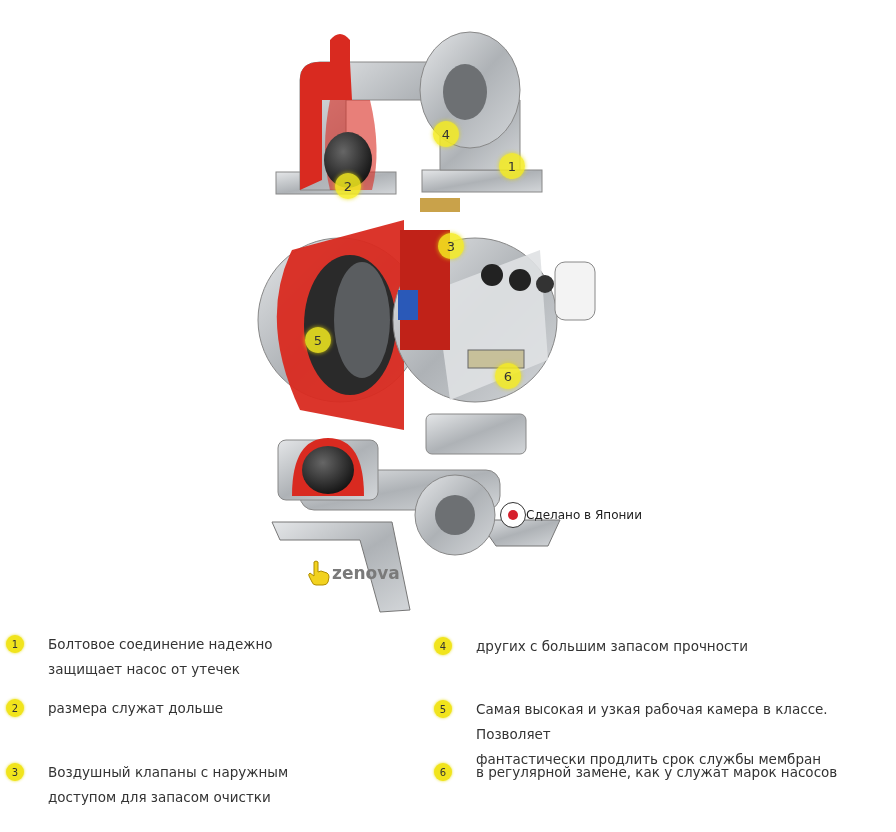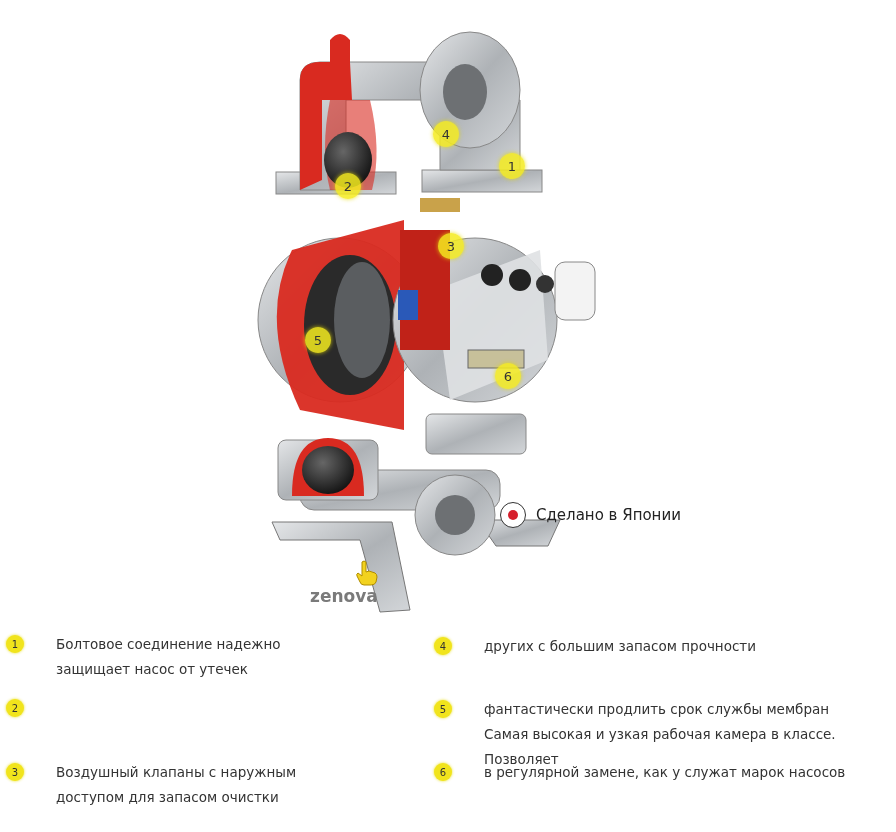--- a/index.html
+++ b/index.html
@@ -7,31 +7,31 @@
          font-family:"DejaVu Sans", sans-serif; color:#333; }
   .pump { position:absolute; left:0; top:0; width:896px; height:620px; }
   .marker { position:absolute; width:26px; height:26px; border-radius:50%;
             background:rgba(245,235,30,0.85); display:flex; align-items:center;
             justify-content:center; font-size:13px; color:#333;
             box-shadow:0 0 4px rgba(230,220,0,0.8); }
   .japan { position:absolute; left:500px; top:502px; display:flex; align-items:center; }
   .japan .flag { width:24px; height:24px; border-radius:50%; background:#fff;
                  border:1px solid #333; display:flex; align-items:center; justify-content:center; }
   .japan .flag span { width:10px; height:10px; border-radius:50%; background:#d61f2c; display:block; }
-  .japan .lbl { margin-left:10px; font-size:15px; color:#222; }
-  .logo { position:absolute; left:308px; top:560px; display:flex; align-items:flex-end;flex-direction:column; }
+  .japan .lbl { font-size:12px; color:#222; }
+  .logo { position:absolute; left:308px; top:560px; display:flex; align-items:center; }
   .logo .txt { font-family:"DejaVu Sans", sans-serif; font-weight:bold; font-size:17px;
                color:#7a7a7a; margin-left:2px; }
   .features { position:absolute; left:0; top:620px; width:896px; height:212px; }
   .feat { position:absolute; display:flex; align-items:flex-start; }
   .feat .num { width:18px; height:18px; border-radius:50%; background:#f1e41c;
                display:flex; align-items:center; justify-content:center;
                font-size:10px; color:#333; margin-top:3px; flex:none;
                box-shadow:0 0 3px rgba(230,220,0,0.9); }
-  .feat .text { margin-left:32px; font-size:13.5px; line-height:25px; color:#333; }
+  .feat .text { margin-left:24px; font-size:13.5px; line-height:25px; color:#333; }
 </style>
 </head>
 <body>
 
 <div class="pump">
   <svg width="896" height="620" viewBox="0 0 896 620">
     <defs>
       <linearGradient id="metal" x1="0" y1="0" x2="1" y2="1">
         <stop offset="0" stop-color="#e4e6e8"></stop>
         <stop offset="0.5" stop-color="#aeb2b6"></stop>
@@ -123,40 +123,41 @@
   <div class="feat" style="left:6px;top:12px;">
     <span class="num">1</span>
     <div class="text">
       <div>Болтовое соединение надежно</div>
       <div>защищает насос от утечек</div>
     </div>
   </div>
   <div class="feat" style="left:6px;top:76px;">
     <span class="num">2</span>
     <div class="text">
+      <div>размера служат дольше</div>
     </div>
   </div>
   <div class="feat" style="left:6px;top:140px;">
     <span class="num">3</span>
     <div class="text">
       <div>Воздушный клапаны с наружным</div>
       <div>доступом для запасом очистки</div>
     </div>
   </div>
   <div class="feat" style="left:434px;top:14px;">
     <span class="num">4</span>
     <div class="text">
       <div>других с большим запасом прочности</div>
     </div>
   </div>
   <div class="feat" style="left:434px;top:77px;">
     <span class="num">5</span>
     <div class="text">
+      <div>Самая высокая и узкая рабочая камера в классе. Позволяет</div>
       <div>фантастически продлить срок службы мембран</div>
-      <div>Самая высокая и узкая рабочая камера в классе. Позволяет</div>
     </div>
   </div>
   <div class="feat" style="left:434px;top:140px;">
     <span class="num">6</span>
     <div class="text">
       <div>в регулярной замене, как у служат марок насосов</div>
     </div>
   </div>
 </div>
 

